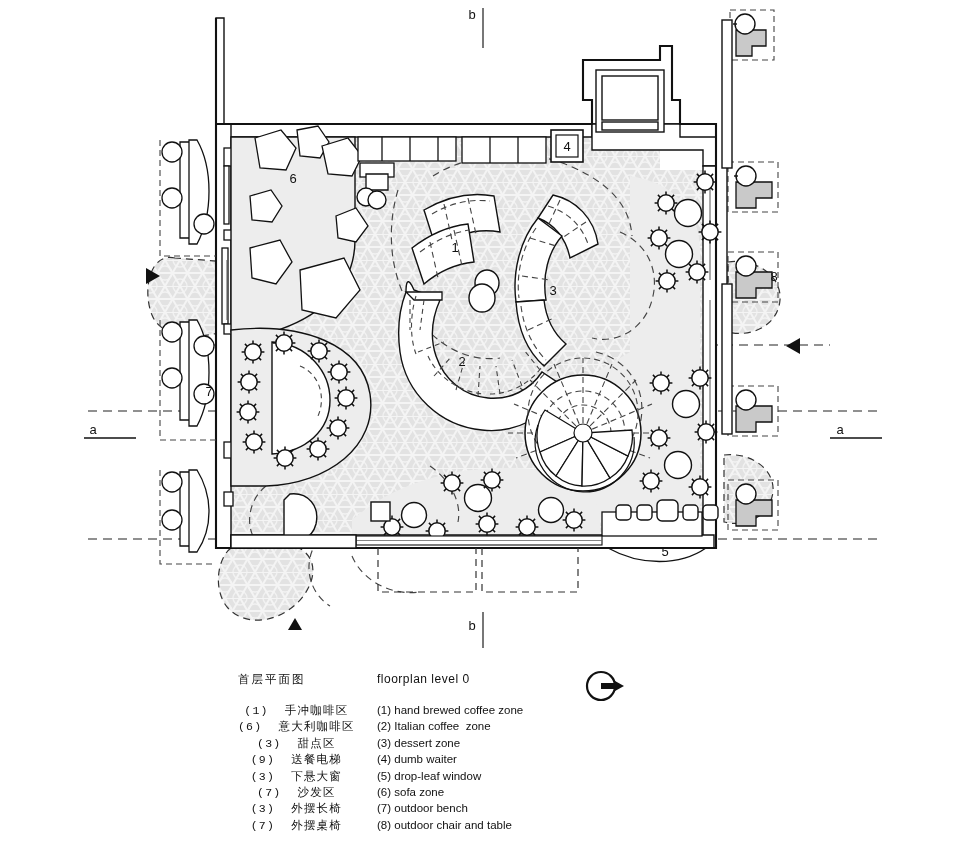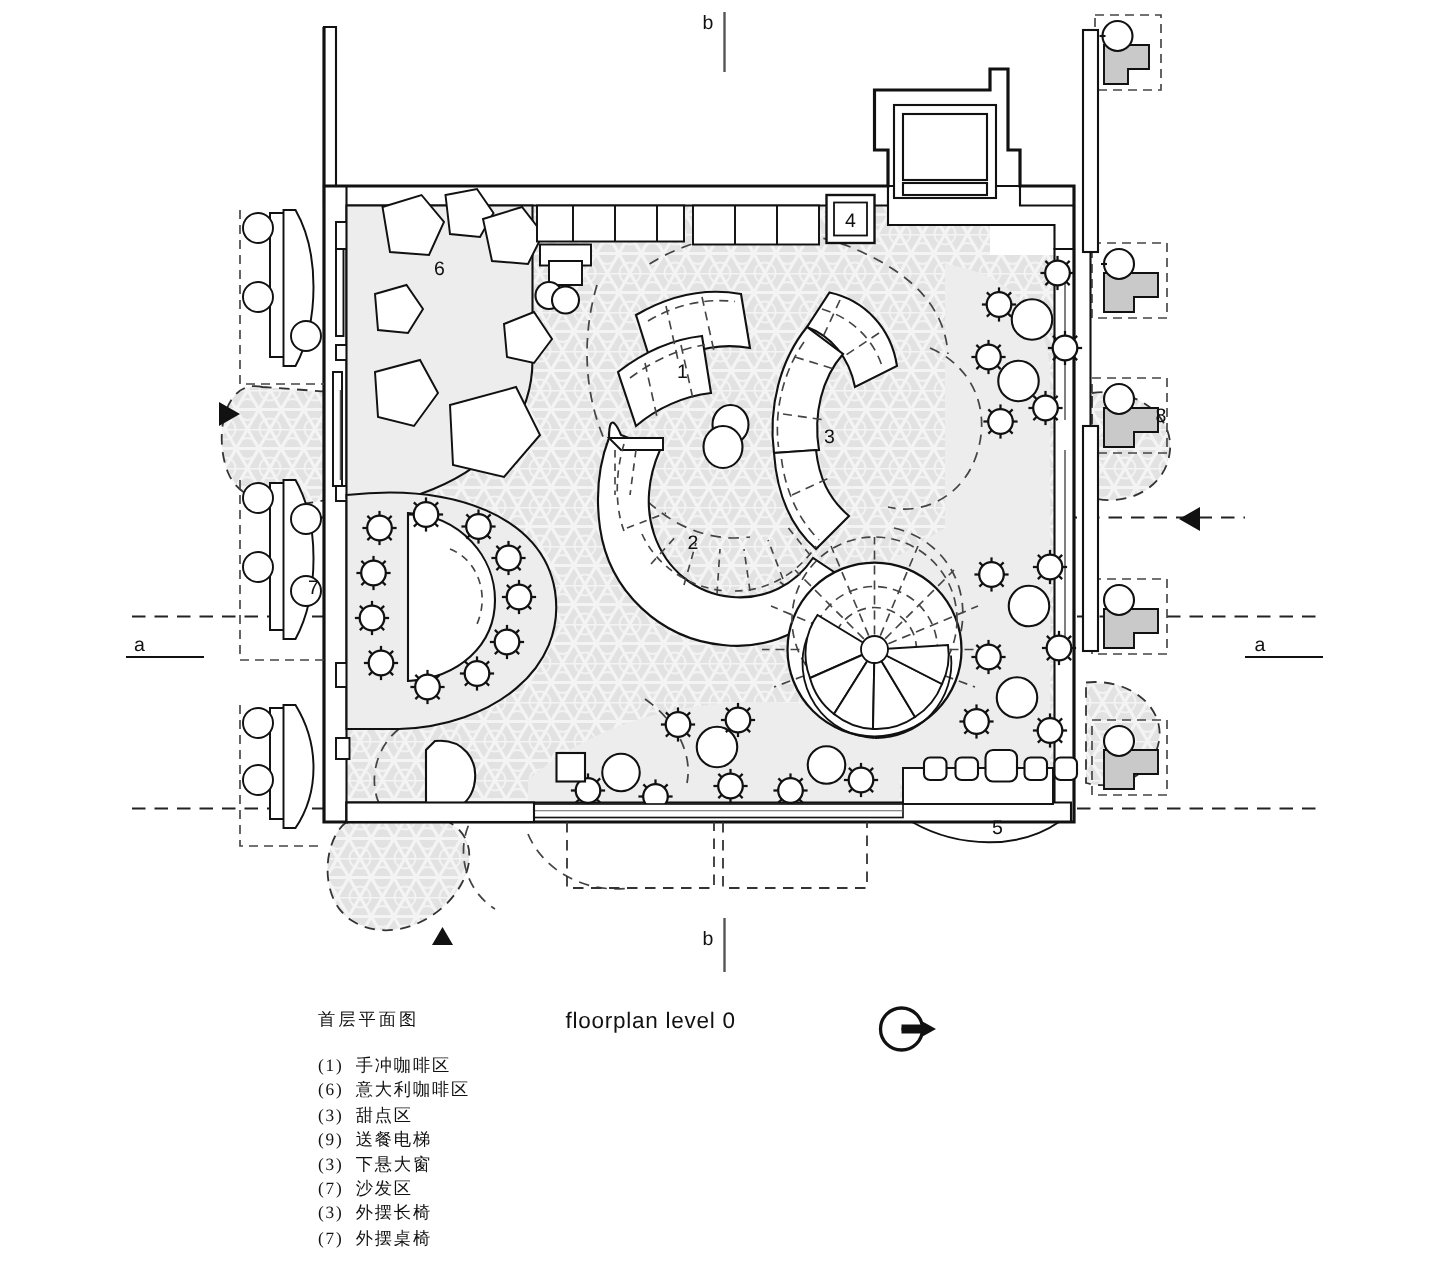--- a/index.html
+++ b/index.html
@@ -5,29 +5,29 @@
   html,body{margin:0;padding:0;background:#ffffff;}
   body{
     width:960px;height:852px;position:relative;overflow:hidden;
     font-family:"Liberation Sans", sans-serif;color:#111;
   }
   #plan-root{position:absolute;inset:0;}
   svg{display:block;}
 
   .legend{position:absolute;}
   .legend-title{
-    font-size:15px;letter-spacing:.5px;white-space:pre;
+    font-size:12px;letter-spacing:.5px;white-space:pre;
   }
   .legend-title.cn{font-family:"DejaVu Sans", sans-serif;font-size:11.5px;letter-spacing:2px;}
   .legend-list{margin:0;padding:0;list-style:none;}
   .legend-list li{
     font-size:11.5px;line-height:16.4px;white-space:pre;
   }
-  .legend-list.cn li{font-family:Liberation Serif, serif;letter-spacing:1.2px;}
-  .legend-cn-wrap{position:absolute;left:212px;top:672px;}
+  .legend-list.cn li{font-family:Liberation Mono, monospace;letter-spacing:1.2px;text-align:center;}
+  .legend-cn-wrap{position:absolute;left:238px;top:672px;}
   .legend-cn-wrap .legend-list{margin-top:16px;}
   .legend-en-wrap{position:absolute;left:377px;top:672px;}
   .legend-en-wrap .legend-list{margin-top:16px;}
 
   .compass{position:absolute;left:581px;top:664px;width:44px;height:44px;}
 </style>
 </head>
 <body>
 
 <div id="plan-root">
@@ -486,15 +486,25 @@
     <li>(9)  送餐电梯</li>
     <li>(3)  下悬大窗</li>
     <li>(7)  沙发区</li>
     <li>(3)  外摆长椅</li>
     <li>(7)  外摆桌椅</li>
   </ul>
 </div>
 
 <div class="legend legend-en-wrap">
   <div class="legend-title">floorplan level 0</div>
+  <ul class="legend-list">
+    <li>(1) hand brewed coffee zone</li>
+    <li>(2) Italian coffee  zone</li>
+    <li>(3) dessert zone</li>
+    <li>(4) dumb waiter</li>
+    <li>(5) drop-leaf window</li>
+    <li>(6) sofa zone</li>
+    <li>(7) outdoor bench</li>
+    <li>(8) outdoor chair and table</li>
+  </ul>
 </div>
 
 </div>
 
 </body></html>

